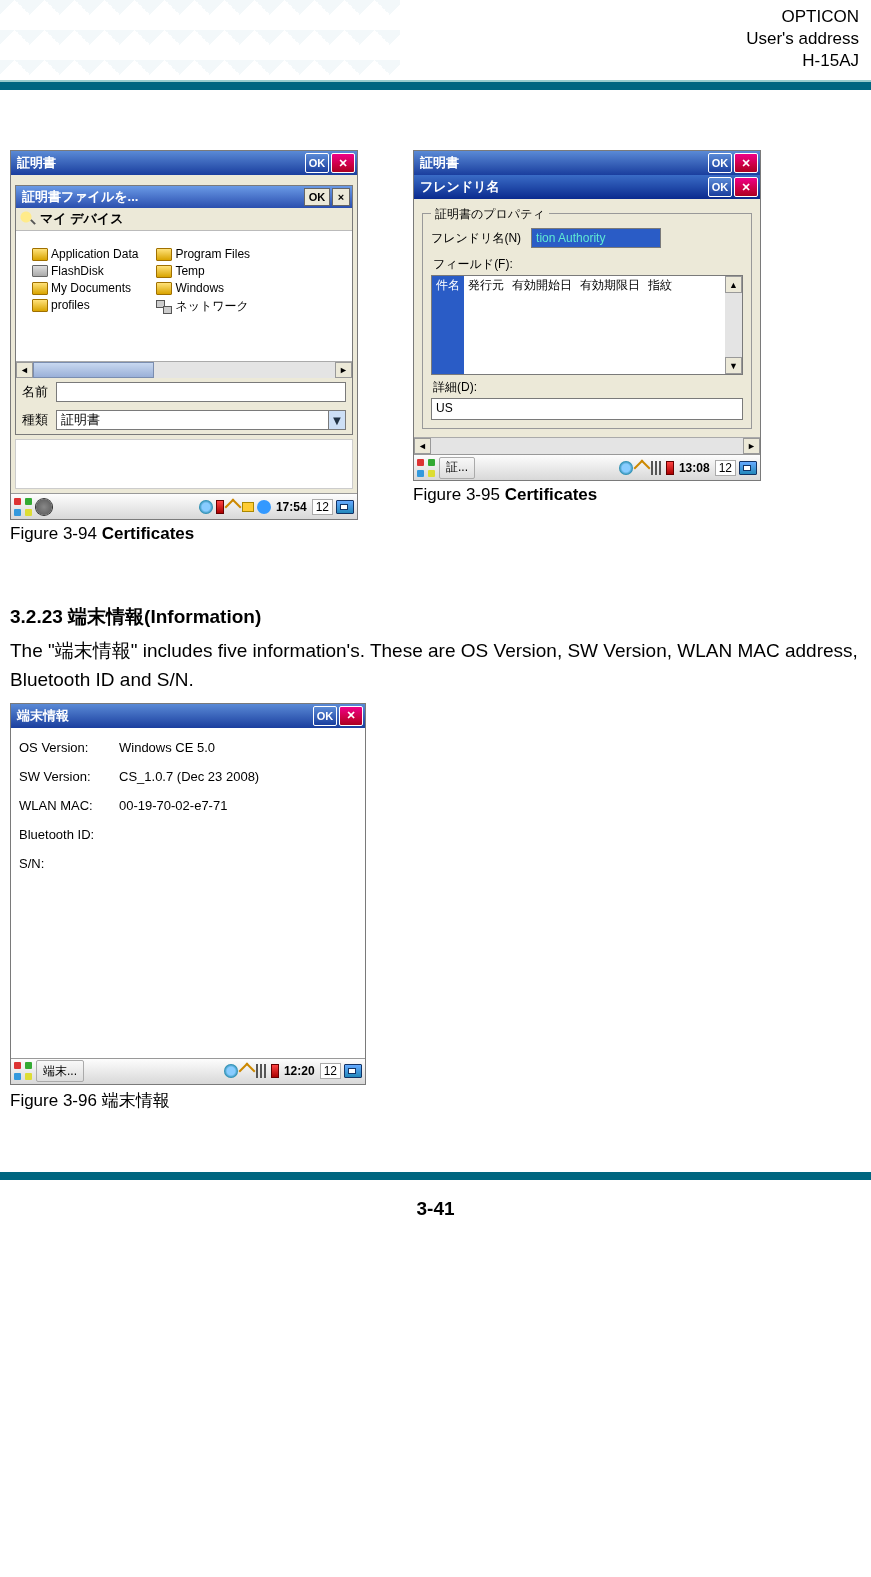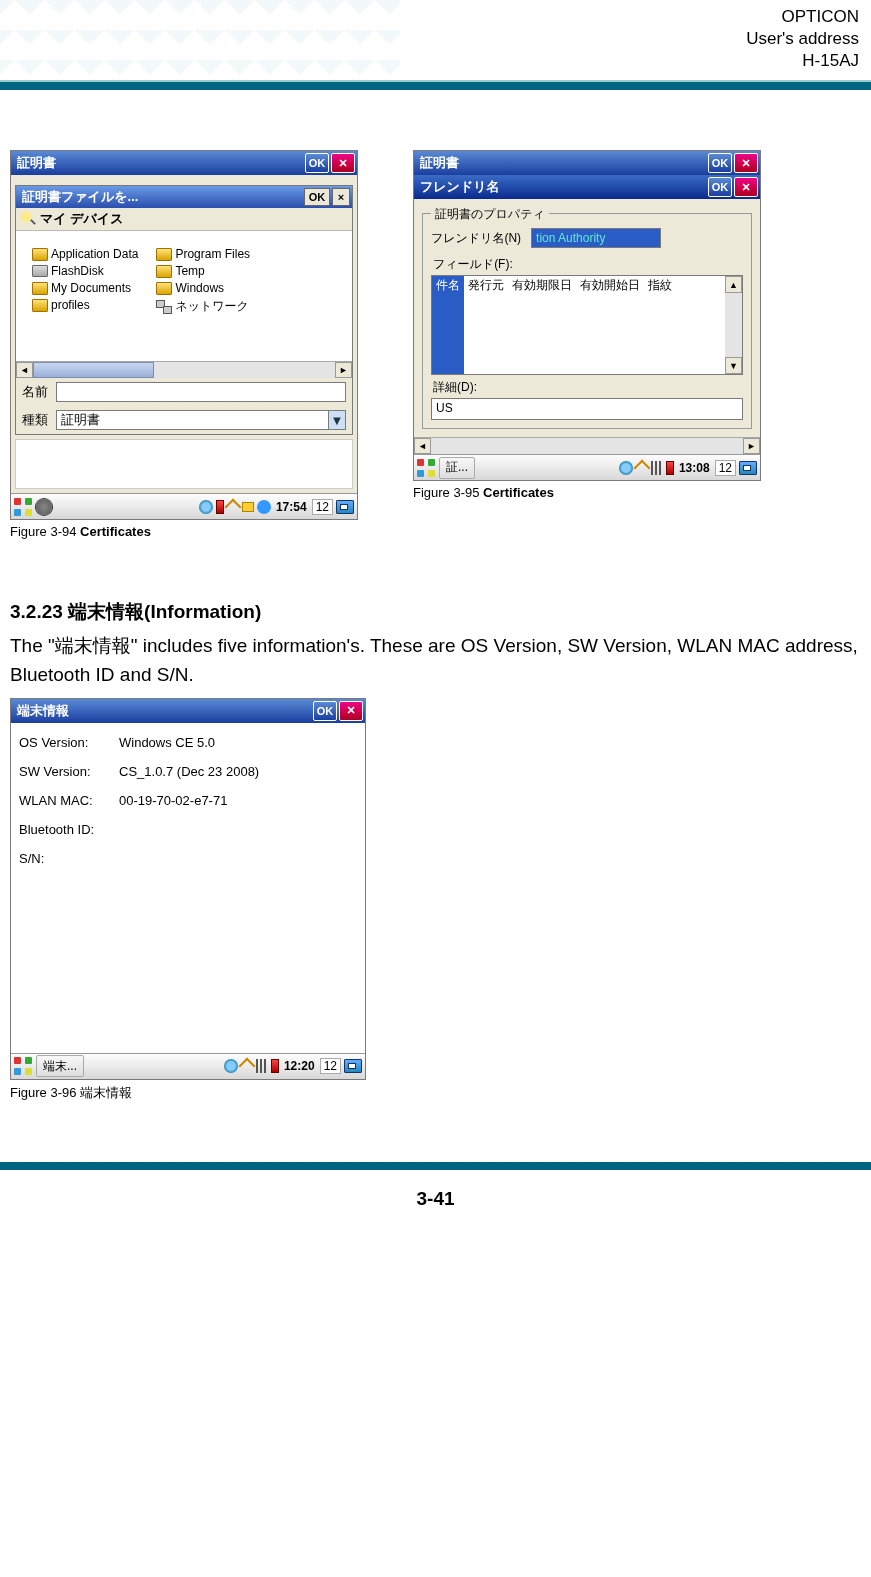--- a/index.html
+++ b/index.html
@@ -228,21 +228,21 @@
   .listbox{border:1px solid #7a7a7a;background:#fff;display:flex;height:100px;}
   .listbox .items{flex:1;display:flex;flex-direction:row;}
   .listbox .items .it{padding:1px 4px;font-size:12px;}
   .listbox .items .sel{background:#2a5cc6;color:#fff;}
   .vscroll{width:17px;background:#ece9d8;display:flex;flex-direction:column;}
   .vscroll .sbtn{height:17px;border:1px solid #999;display:flex;align-items:center;justify-content:center;font-size:9px;}
   .vscroll .vtrack{flex:1;background:#e4e4e4;}
   .detail-box{border:1px solid #7a7a7a;background:#fff;height:22px;padding:2px 4px;margin-top:2px;}
 
   .caption {
-    font-size:13px;
+    font-size:17px;
     margin-top:4px;
   }
   .caption b { font-weight:bold; }
 
   .section-head {
     font-size:19px;
     font-weight:bold;
     margin:60px 0 6px 0;
   }
   .body-text {
@@ -411,22 +411,22 @@
             <span class="legend">証明書のプロパティ</span>
             <div style="display:flex;align-items:center;gap:10px;margin:6px 0 8px 0;">
               <span class="lbl" style="margin:0">フレンドリ名(N)</span>
               <span class="selected-input">tion Authority</span>
             </div>
             <span class="lbl">フィールド(F):</span>
             <div class="listbox">
               <div class="items">
                 <div class="it sel">件名</div>
                 <div class="it">発行元</div>
+                <div class="it">有効開始日</div>
                 <div class="it">有効期限日</div>
-                <div class="it">有効開始日</div>
                 <div class="it">指紋</div>
               </div>
               <div class="vscroll">
                 <div class="sbtn">▲</div>
                 <div class="vtrack"></div>
                 <div class="sbtn">▼</div>
               </div>
             </div>
             <span class="lbl">詳細(D):</span>
             <div class="detail-box">US</div>

